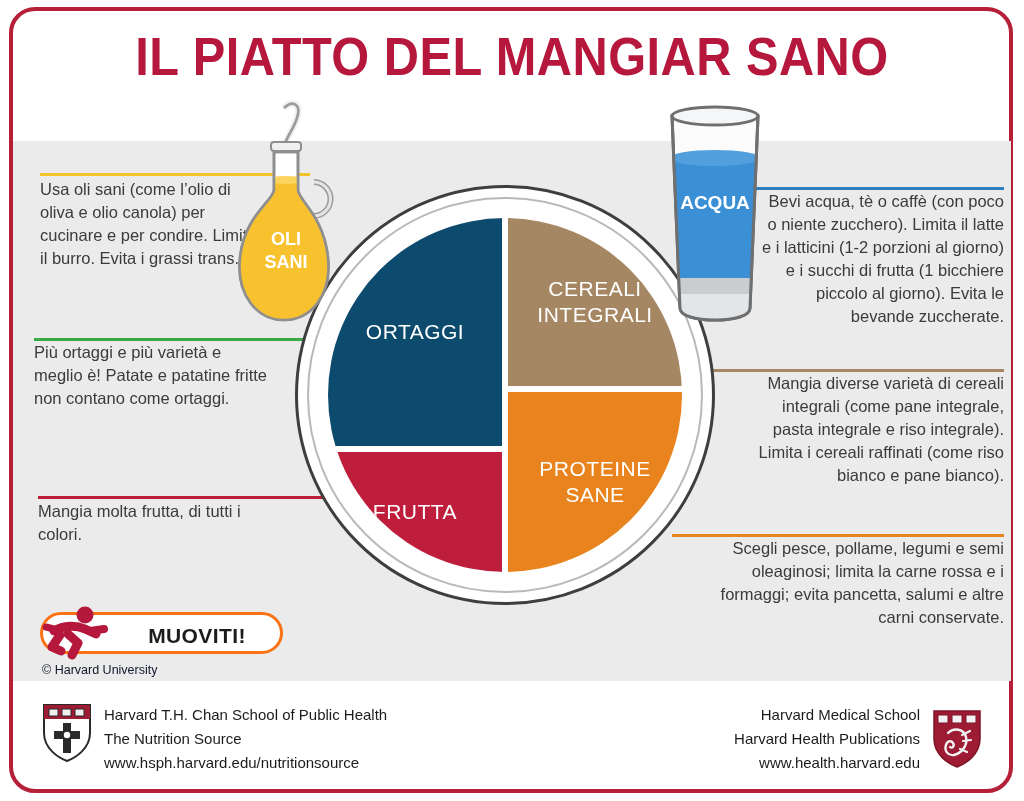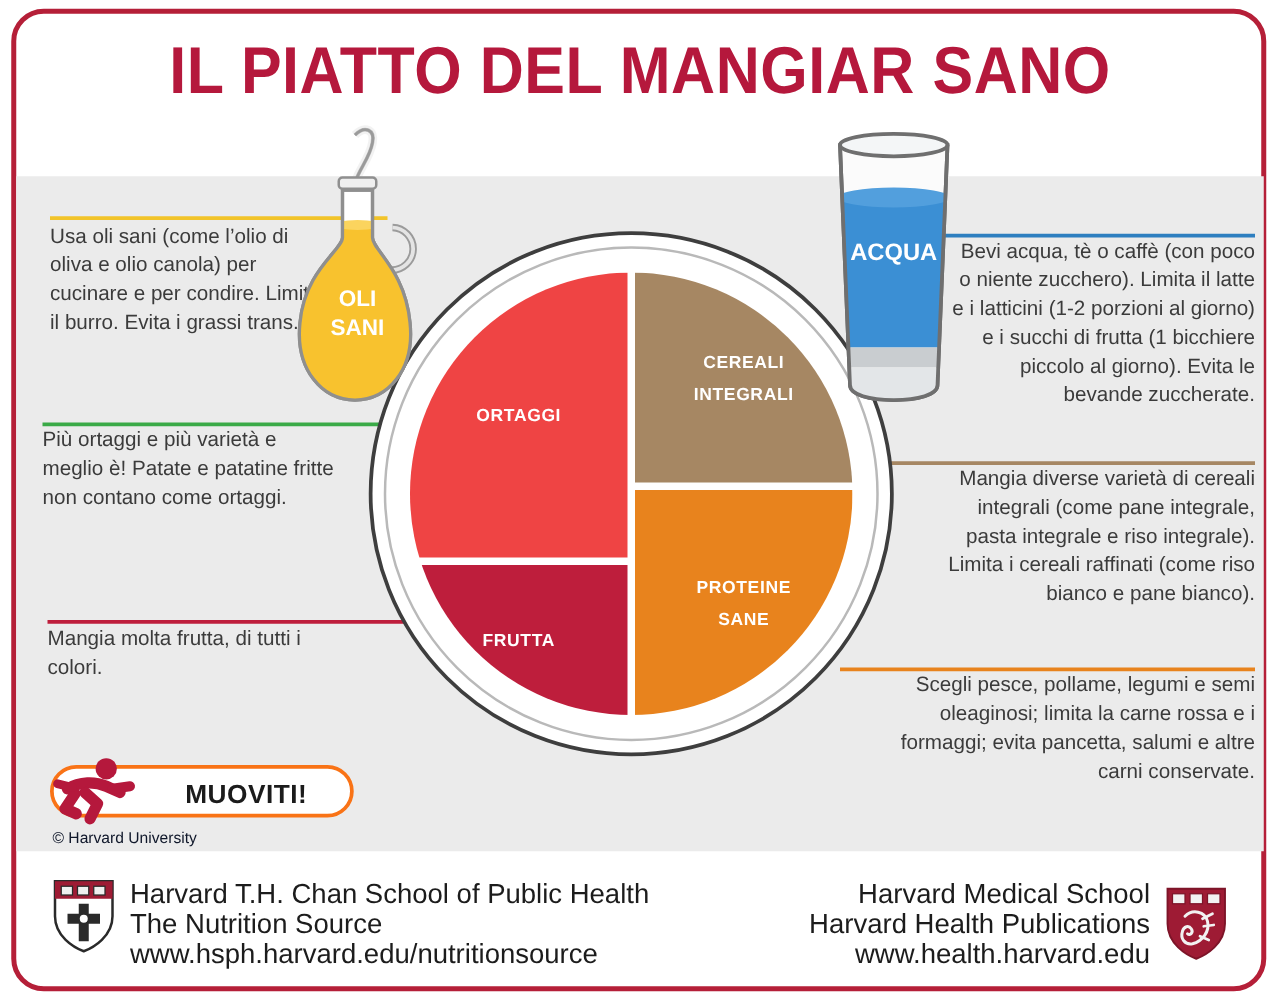--- a/index.html
+++ b/index.html
@@ -103,22 +103,22 @@
     border-radius: 50%;
     overflow: hidden;
     background: #ffffff;
   }
   .quad {
     position: absolute;
     display: flex;
     align-items: center;
     justify-content: center;
     color: #ffffff;
-    font-size: 14px;
-    font-weight: bold;
+    font-size: 21px;
+    font-weight: normal;
     text-align: center;
     line-height: 26px;
     letter-spacing: 0.5px;
   }
   
   #q-veg     { left: 0;     top: 0;     width: 174px; height: 228px; }
   
   #q-fruit   { left: 0;     top: 234px; width: 174px; height: 120px; }
   
   #q-grains  { left: 180px; top: 0;     width: 174px; height: 168px; }
@@ -173,21 +173,21 @@
   }
   .copyright {
     position: absolute;
     left: 42px; top: 663px;
     font-size: 12.5px;
     color: #0f172a;
   }
   
   .foot-left  { position: absolute; left: 42px;  top: 703px; display: flex; align-items: flex-start; }
   .foot-right { position: absolute; right: 42px; top: 703px; display: flex; align-items: center; }
-  .foot-lines { font-size: 22px; line-height: 24px; color: #1c1c1c; }
+  .foot-lines { font-size: 15px; line-height: 24px; color: #1c1c1c; }
   .foot-left .foot-lines  { margin-left: 12px; text-align: left; }
   .foot-right .foot-lines { margin-right: 12px; text-align: right; }
 </style>
 </head>
 <body>
 
 <div id="poster">
 
   <div class="frame"></div>
   <div class="grey-band"></div>
@@ -223,21 +223,21 @@
 
   <div class="tblock right" id="txt-protein">
     <div>Scegli pesce, pollame, legumi e semi oleaginosi; limita la carne rossa e i formaggi; evita pancetta, salumi e altre carni conservate.</div>
   </div>
 
   <div class="plate-wrap">
     <div class="plate-outer"></div>
     <div class="plate-rim"></div>
     <div class="plate-food">
 
-      <div class="quad" id="q-veg" style="background:#ef4444;">
+      <div class="quad" id="q-veg" style="background:#0c4a6e;">
         <span>ORTAGGI</span>
       </div>
 
       <div class="quad" id="q-fruit" style="background:#be1e3c;">
         <span>FRUTTA</span>
       </div>
 
       <div class="quad" id="q-grains" style="background:#a68763;">
         <span>
           <span>CEREALI</span><br><span>INTEGRALI</span>

